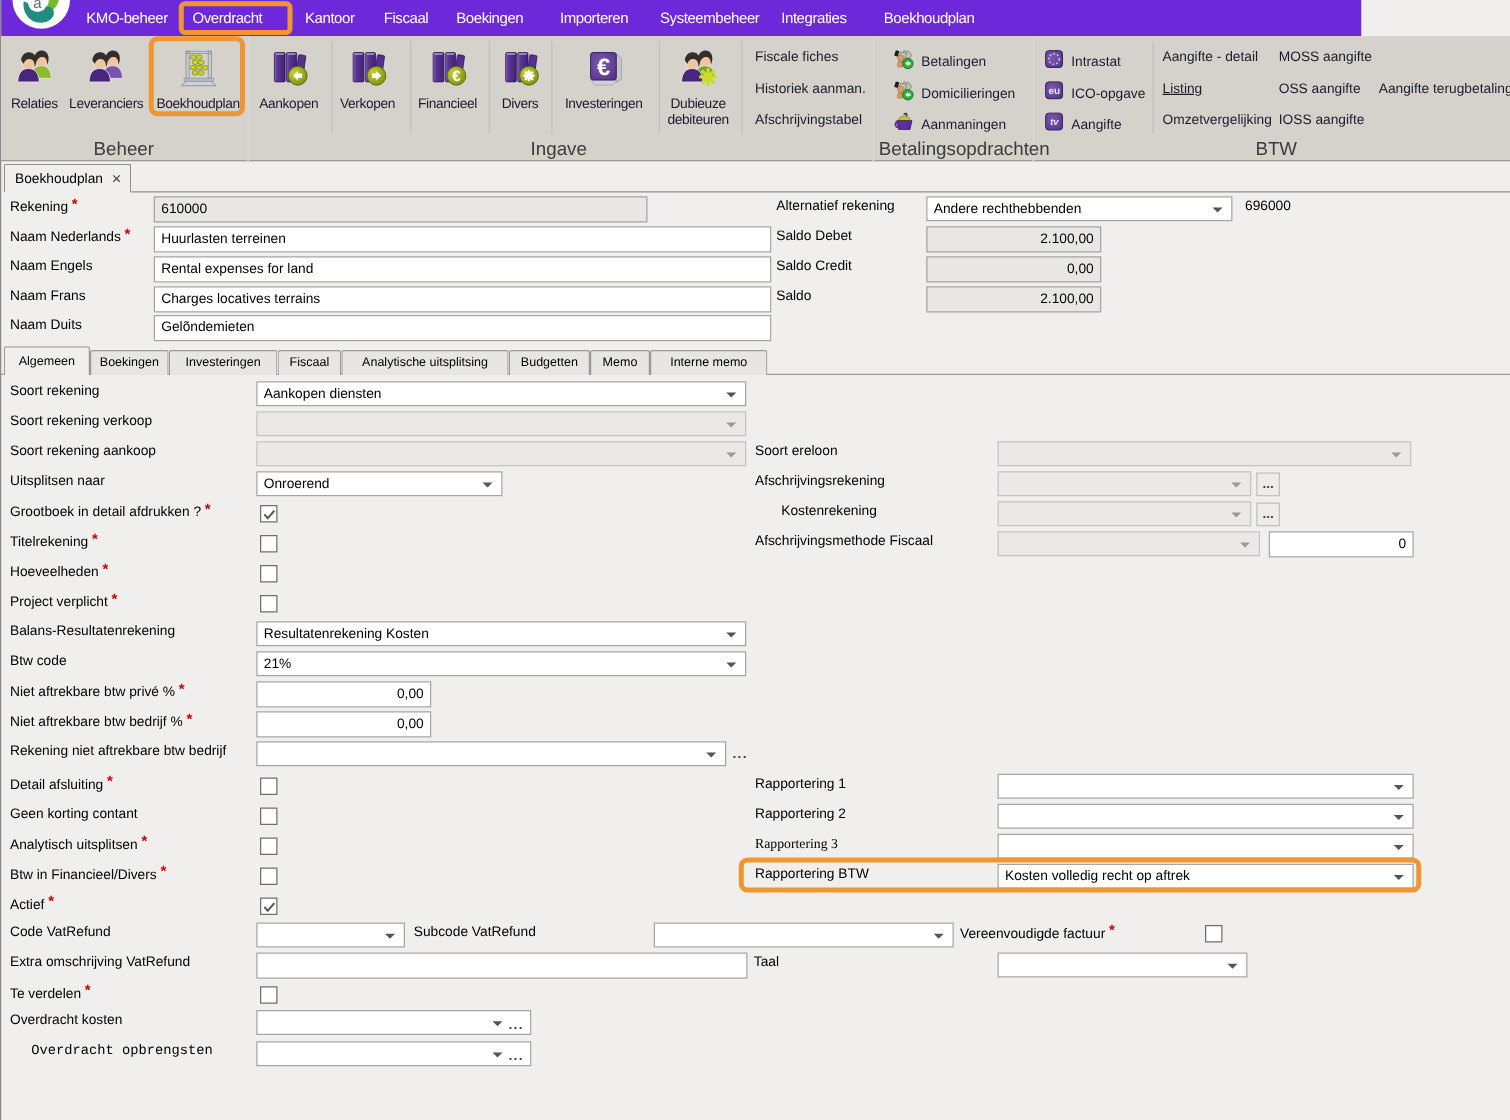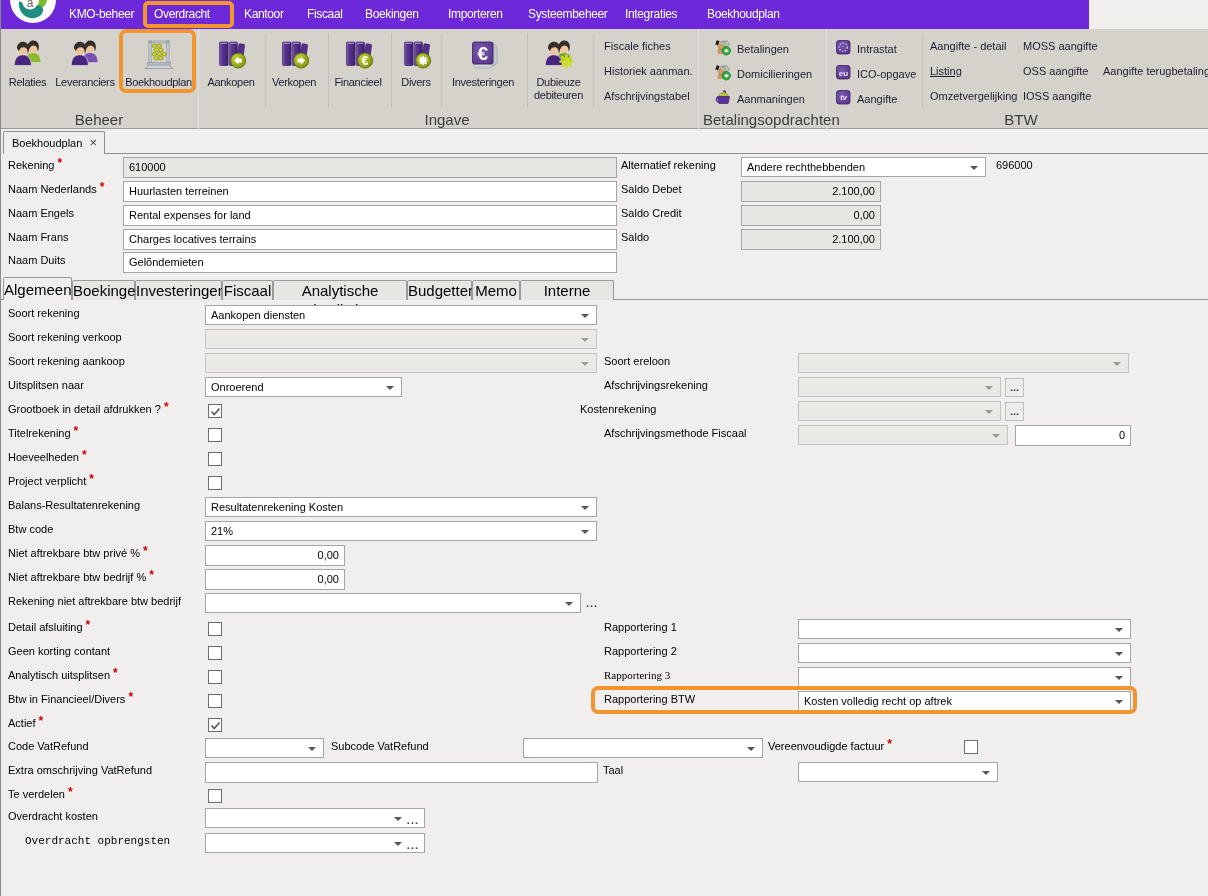--- a/index.html
+++ b/index.html
@@ -34,21 +34,21 @@
 .num {text-align:right;}
 .cmb {position:absolute; height:20px; background:#fff; border:1px solid #a5a5a5; font-size:11px; color:#000; line-height:18px; padding:0 5px; white-space:nowrap;}
 .dis {background:#ebe9e6; border-color:#c6c4c1;}
 .arr {position:absolute; right:7px; top:8px; width:0; height:0; border-left:4px solid transparent; border-right:4px solid transparent; border-top:4px solid #555;}
 .dis .arr {border-top-color:#9a9a9a;}
 .dots {position:absolute; font-size:11px; font-weight:bold; color:#444; letter-spacing:1px;}
 .dbtn {position:absolute; width:19px; height:19px; background:#edecea; border:1px solid #c2c0bd; font-size:11px; font-weight:bold; color:#444; text-align:center; line-height:16px;}
 .chk {position:absolute; width:14px; height:14px; background:#fff; border:1px solid #6e6e6e;}
 .chk.c svg {position:absolute; left:1px; top:2px;}
 
-.itab {position:absolute; top:280px; height:20px; background:#e8e6e2; border:1px solid #9a9a9a; border-bottom:none; border-radius:2px 2px 0 0; font-size:15px; color:#000; text-align:center; line-height:19px;}
+.itab {position:absolute; top:280px; height:20px; background:#e8e6e2; border:1px solid #9a9a9a; border-bottom:none; border-radius:2px 2px 0 0; font-size:10px; color:#000; text-align:center; line-height:19px;}
 .itab.act {top:277px; height:23px; background:#f0efee; z-index:3; line-height:24px;}
 #itabline {position:absolute; left:0px; top:299px; width:1208px; height:1px; background:#9a9a9a;}
 </style>
 </head>
 <body>
 <div id="app">
 <div id="menubar">
   <div class="mitem" style="left:68px;">KMO-beheer</div>
   <div class="mitem" style="left:153px;">Overdracht</div>
   <div class="mitem" style="left:243px;">Kantoor</div>
@@ -289,21 +289,21 @@
   <div class="stxt" style="left:1022px; top:36px;">OSS aangifte</div>
   <div class="stxt" style="left:1022px; top:61px;">IOSS aangifte</div>
   <div class="stxt" style="left:1102px; top:36px;">Aangifte terugbetaling</div>
 
   <div class="obox" style="left:118px; top:0px; width:77px; height:64px;"></div>
 </div>
 <div id="doctab">Boekhoudplan<span class="x">×</span></div>
 <div id="tabline"></div>
 <div id="form">
   <div class="lbl" style="left:7px; top:161px;">Rekening<span class="star">*</span></div>
-  <div class="inp ro" style="left:122px; top:157px; width:494px;">610000</div>
+  <div class="inp ro" style="left:122px; top:157px; width:395px;">610000</div>
   <div class="lbl" style="left:7px; top:185px;">Naam Nederlands<span class="star">*</span></div>
   <div class="inp" style="left:122px; top:181px; width:494px;">Huurlasten terreinen</div>
   <div class="lbl" style="left:7px; top:209px;">Naam Engels</div>
   <div class="inp" style="left:122px; top:205px; width:494px;">Rental expenses for land</div>
   <div class="lbl" style="left:7px; top:233px;">Naam Frans</div>
   <div class="inp" style="left:122px; top:229px; width:494px;">Charges locatives terrains</div>
   <div class="lbl" style="left:7px; top:256px;">Naam Duits</div>
   <div class="inp" style="left:122px; top:252px; width:494px;">Gelõndemieten</div>
 
   <div class="lbl" style="left:620px; top:161px;">Alternatief rekening</div>
@@ -348,21 +348,21 @@
         <span class="arr"></span>
       </div>
   <div class="dbtn" style="left:1004px; top:378px;">...</div>
 
   <div class="lbl" style="left:7px; top:405px;">Grootboek in detail afdrukken ?<span class="star">*</span></div>
   <div class="chk c" style="left:207px; top:404px;">
         <svg width="11" height="10" viewBox="0 0 11 10">
           <path d="M1.5 4.5 L4.2 7.5 L9.5 1.5" stroke="#5a5a5a" stroke-width="1.7" fill="none"></path>
         </svg>
       </div>
-  <div class="lbl" style="left:579px; top:405px;">Kostenrekening</div>
+  <div class="lbl" style="left:624px; top:405px;">Kostenrekening</div>
   <div class="cmb dis" style="left:797px; top:401px; width:203px;">
         <span class="arr"></span>
       </div>
   <div class="dbtn" style="left:1004px; top:402px;">...</div>
 
   <div class="lbl" style="left:7px; top:429px;">Titelrekening<span class="star">*</span></div>
   <div class="chk" style="left:207px; top:428px;"></div>
   <div class="lbl" style="left:603px; top:429px;">Afschrijvingsmethode Fiscaal</div>
   <div class="cmb dis" style="left:797px; top:425px; width:210px;">
         <span class="arr"></span>

